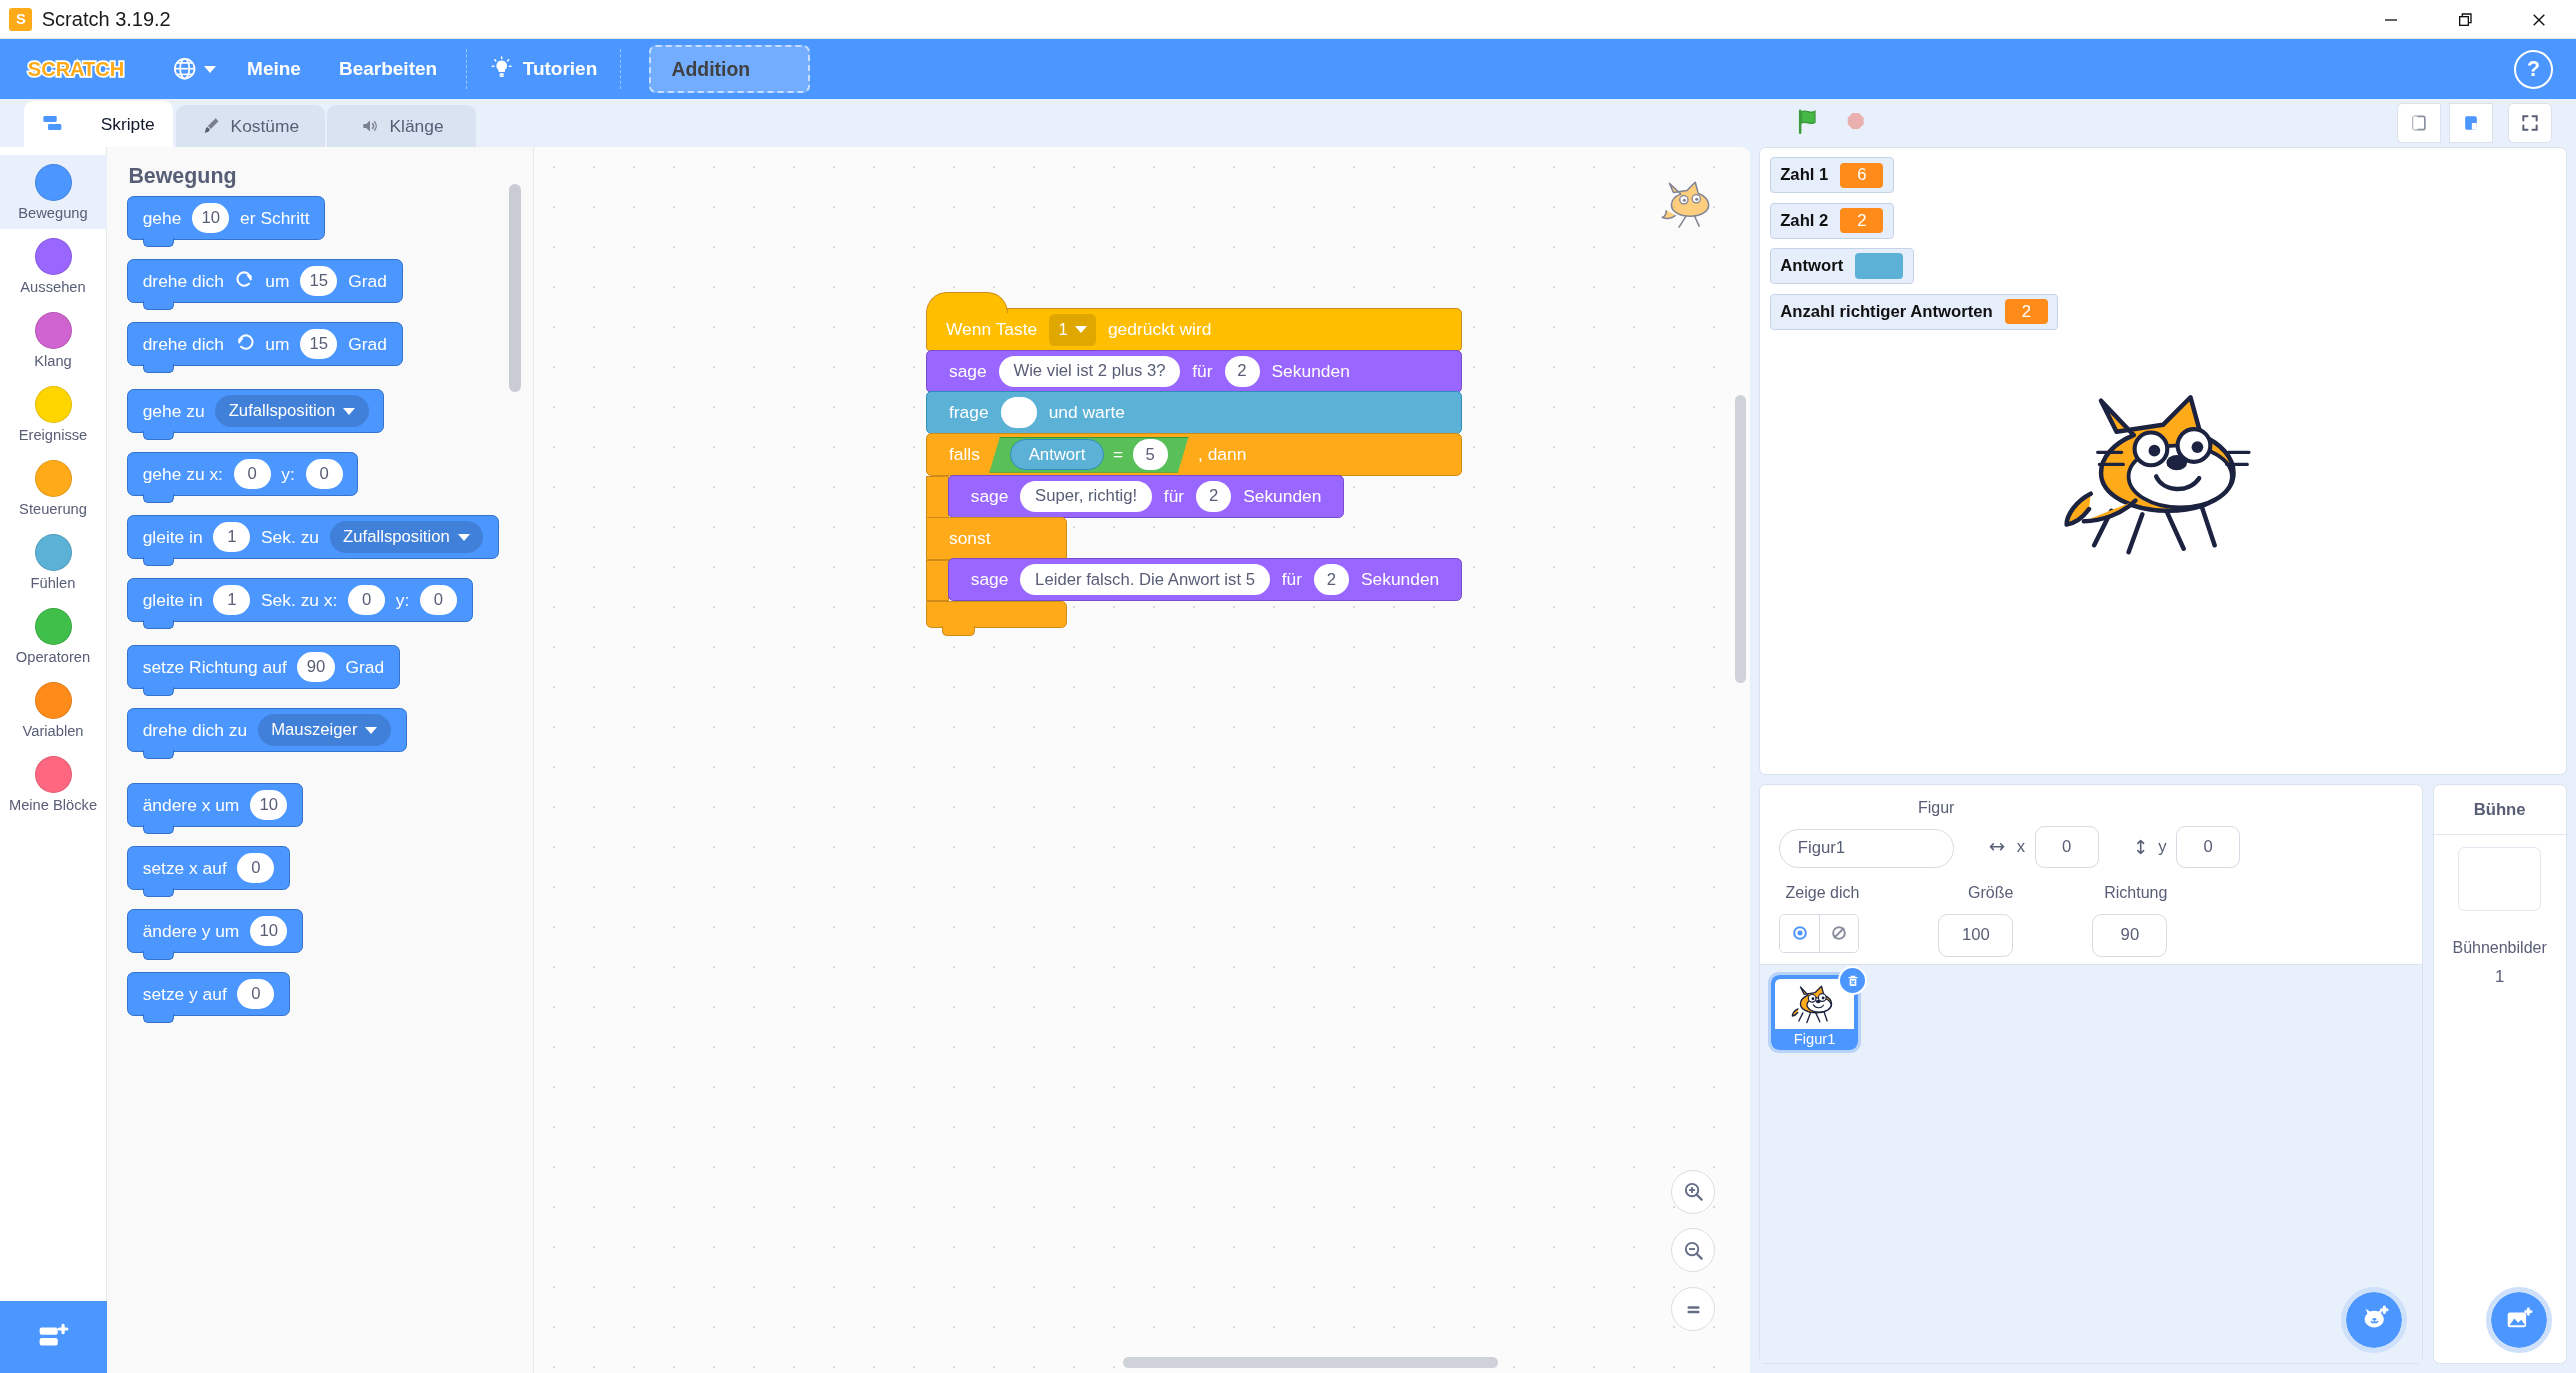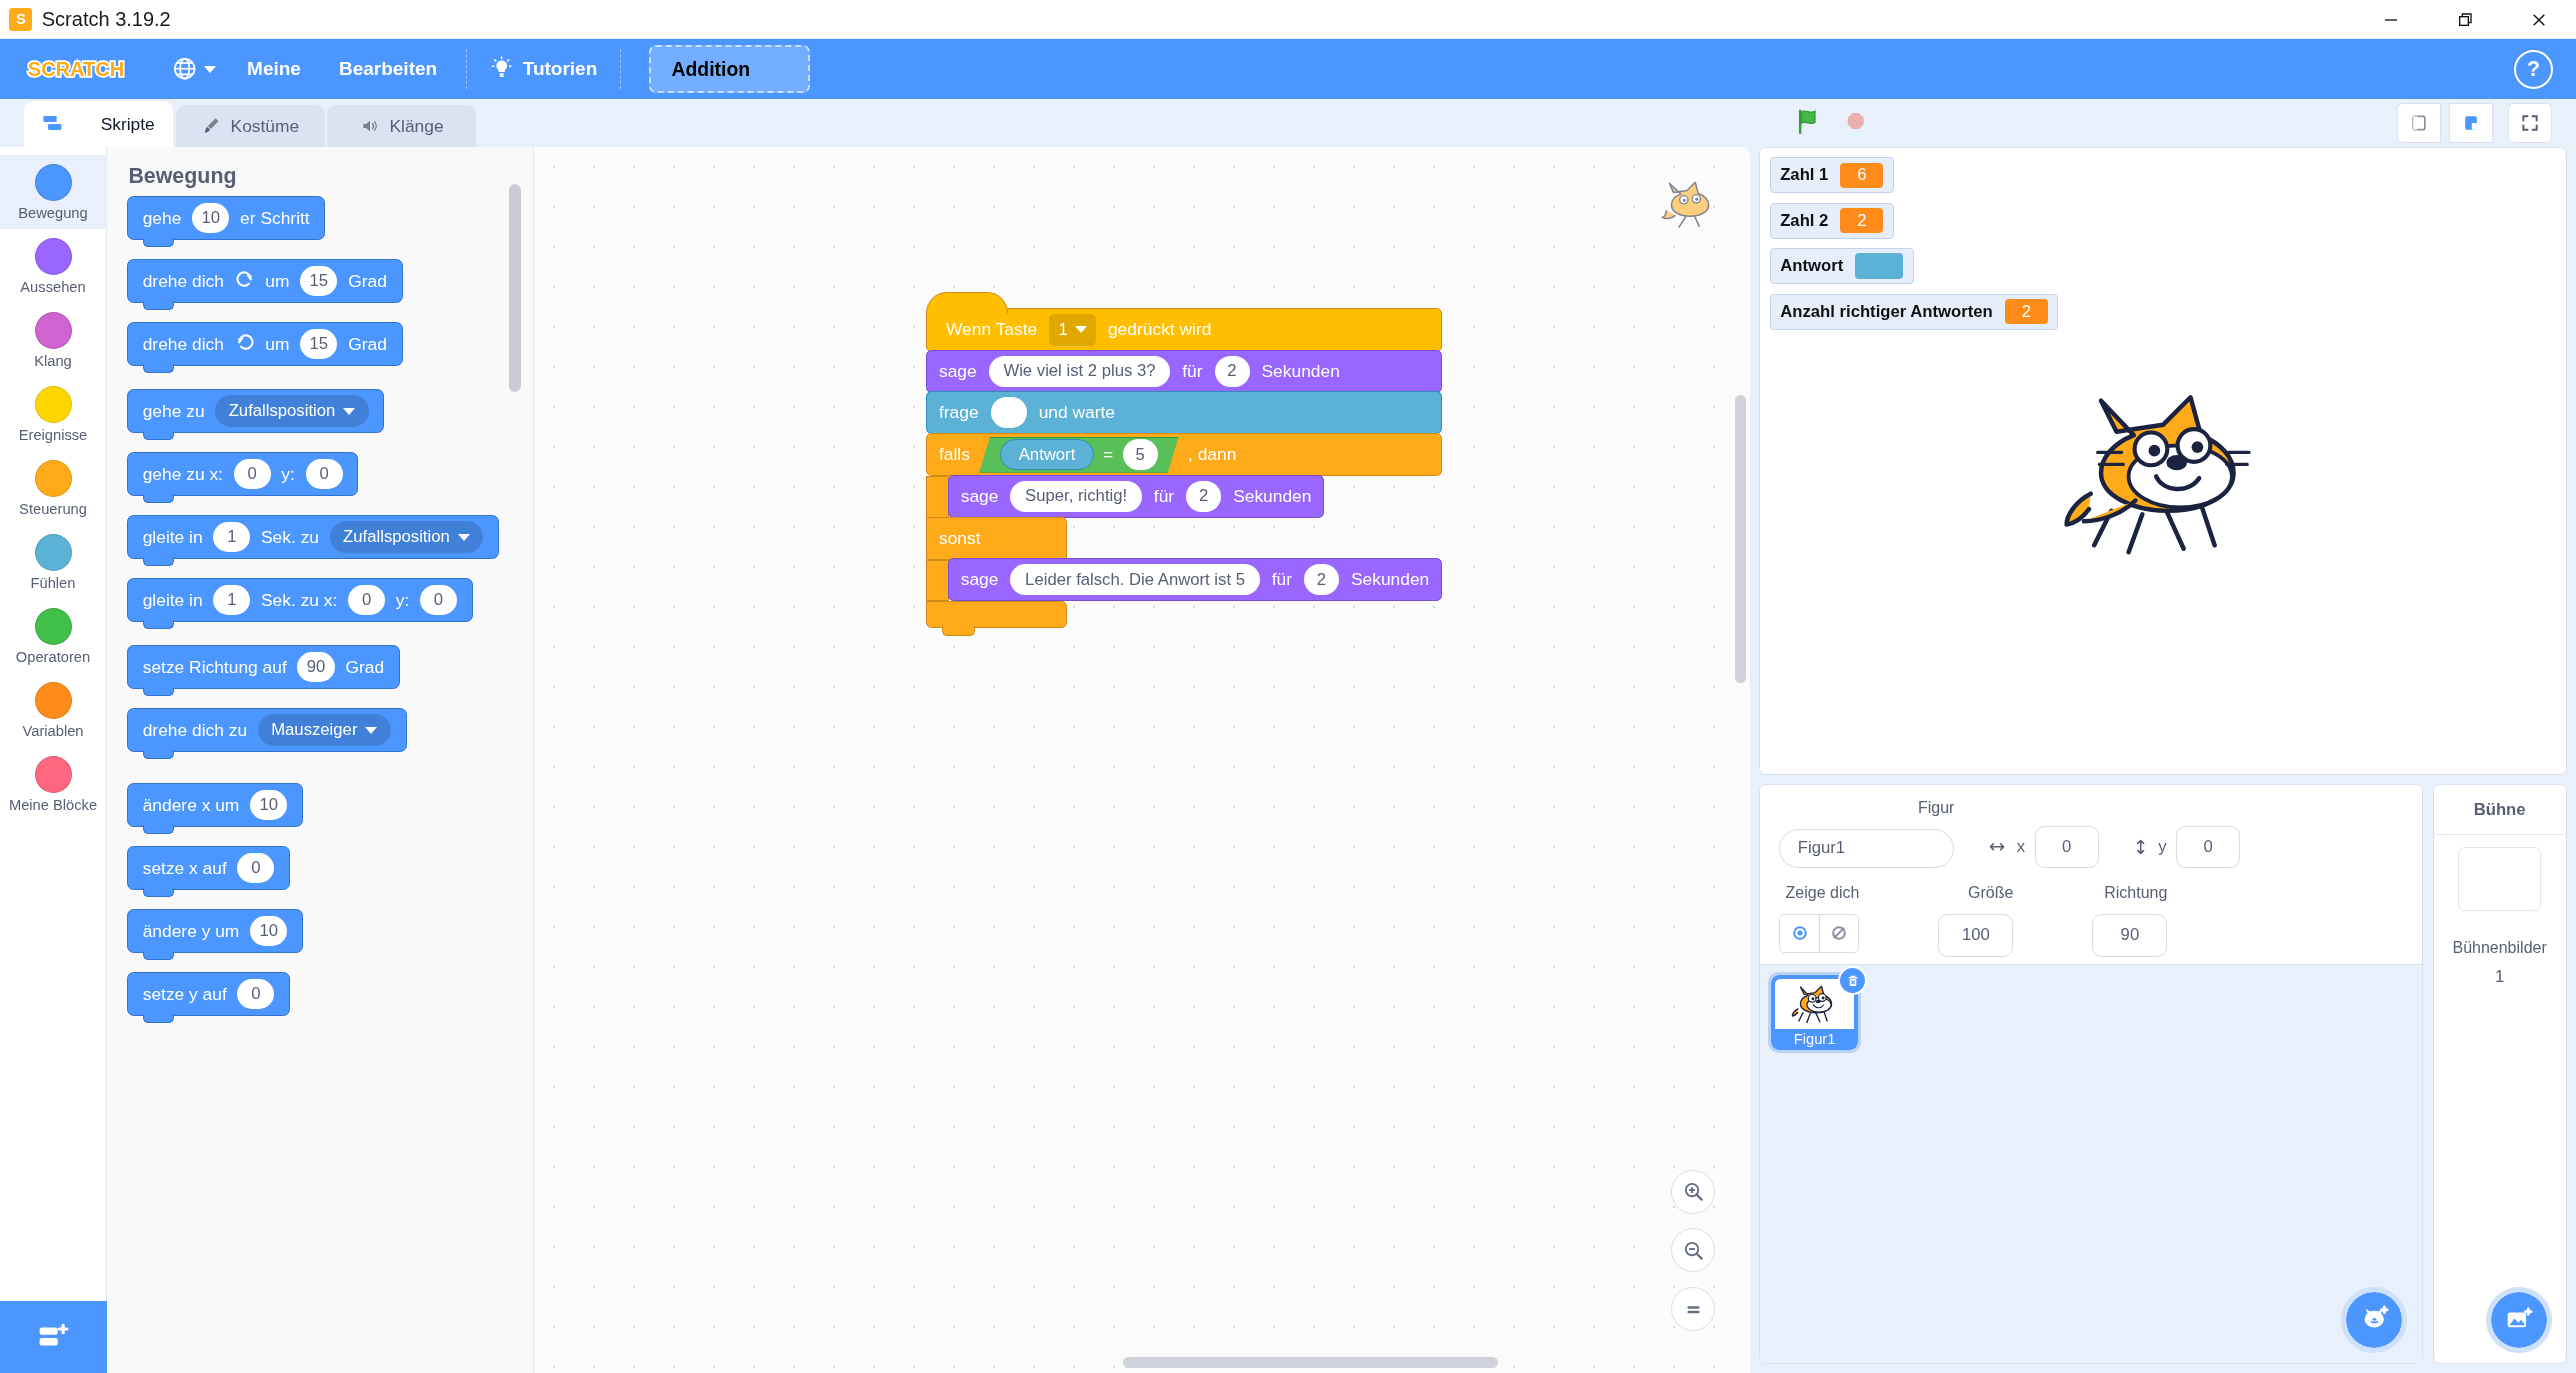--- a/index.html
+++ b/index.html
@@ -27,21 +27,21 @@
                 padding:0 12px; height:40px; color:#fff; }
   .menu-item { color:#fff; font-size:19px; font-weight:bold; padding:0 19px;
                height:40px; display:flex; align-items:center; }
   .menu-divider { width:0.7px; height:40px; border-left:1.3px dashed rgba(255,255,255,.45);
                   margin:0 9.4px; }
   .menu-tut { display:flex; align-items:center; gap:8px; color:#fff;
               font-size:19px; font-weight:bold; padding:0 13.4px; height:40px; }
   .project-name { margin-left:19px; width:161px; height:48px;
                   background:rgba(255,255,255,.22); border:2px dashed rgba(255,255,255,.6);
                   border-radius:6.7px; display:flex; align-items:center;
-                  padding-left:20px; color:#000000; font-size:19.4px; font-weight:bold; }
+                  padding-left:20px; color:#404040; font-size:19.4px; font-weight:bold; }
   .help-btn { position:absolute; right:23px; width:39px; height:39px;
               border-radius:50%; border:2.7px solid #fff; color:#fff;
               display:flex; align-items:center; justify-content:center;
               font-size:21.4px; font-weight:bold; }
 
   
   .appbody { display:flex; height:calc(1373px - 39px - 60px); }
 
   
   .editor { width:1750px; background:#e8f0fc; display:flex; flex-direction:column; }
@@ -102,21 +102,21 @@
         position:relative; }
   .sb .lbl { white-space:nowrap; }
   .hat { background:#ffbf00; border:1.3px solid #cf8b17; border-radius:5.4px 5.4px 4px 4px;
          padding:0 19px; height:43px; gap:12px; position:relative; }
   .hat::before { content:""; position:absolute; left:-1.3px; top:-17.4px; width:80px;
                  height:20px; background:#ffbf00; border:1.3px solid #cf8b17;
                  border-bottom:none; border-radius:40px 40px 0 0; }
   .sq-dd { background:rgba(0,0,0,.12); border-radius:5.4px; height:32px; min-width:40px;
            display:inline-flex; align-items:center; justify-content:center; gap:6.7px;
            padding:0 9.4px; font-size:16.7px; }
-  .stack { border-radius:5.4px; padding:0 12px; height:43px; gap:12px; position:relative;
+  .stack { border-radius:5.4px; padding:0 22px; height:43px; gap:12px; position:relative;
            margin-top:-1.3px; }
   .looks { background:#9966ff; border:1.3px solid #774dcb; }
   .sensing { background:#5cb1d6; border:1.3px solid #2e8eb8; }
   .ctrl { background:#ffab19; border:1.3px solid #cf8b17; }
   .txtoval { background:#fff; color:#575e75; border-radius:669px; height:31px;
              display:inline-flex; align-items:center; padding:0 14.7px; font-size:16.7px;
              white-space:nowrap; }
   .numoval { background:#fff; color:#575e75; border-radius:669px; min-width:35px;
              height:31px; display:inline-flex; align-items:center;
              justify-content:center; padding:0 8px; font-size:16.7px; }

